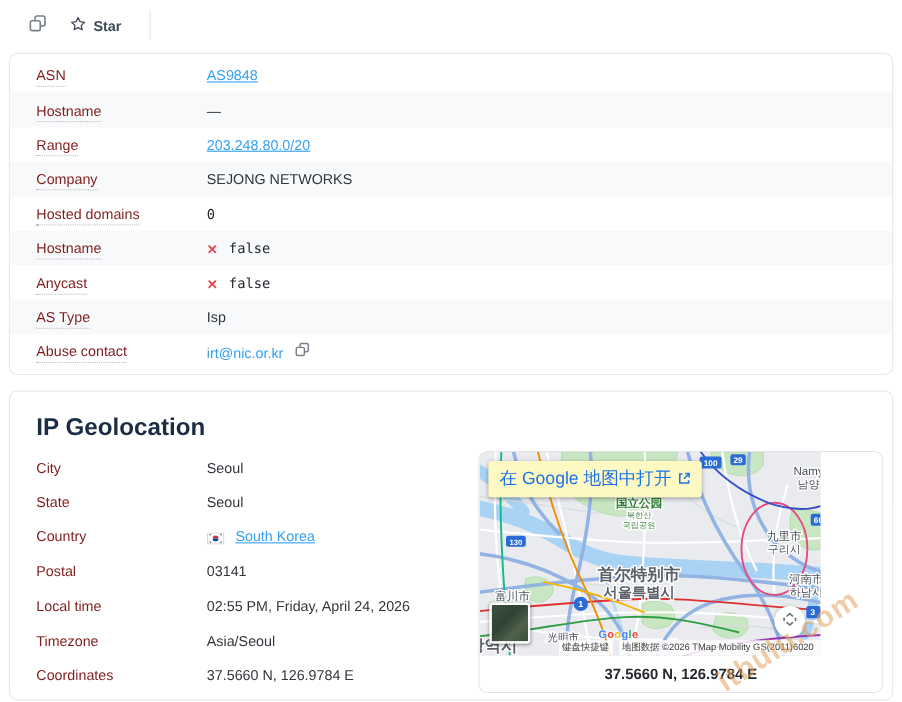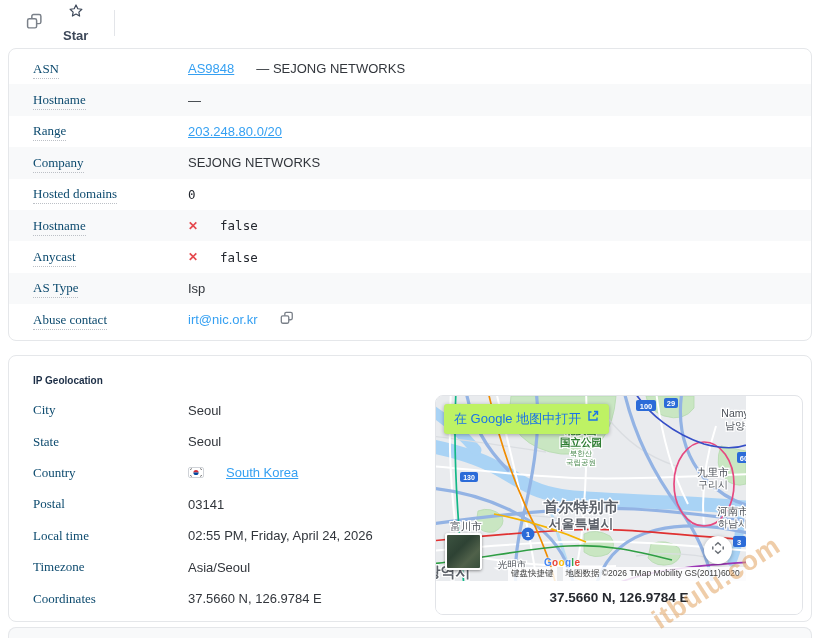--- a/index.html
+++ b/index.html
@@ -10,50 +10,50 @@
     position: relative;
     overflow: hidden;
     color: #32363c;
   }
   
   .header { display: flex; align-items: center; padding: 7px 10px 9px 10px; height: 48px; }
   .ip-title { font-size: 30px; font-weight: 800; color: #1b2d45; letter-spacing: -0.5px; }
   .icon-btn { background: none; border: none; cursor: pointer; display: flex; align-items: center; }
   .copy-btn { margin-left: 16px; }
   .star-btn { margin-left: 20px; display: flex; align-items: center; gap: 6px;
-              color: #3d4859; font-size: 13px; font-weight: 600; flex-direction: column; }
+              color: #3d4859; font-size: 13px; font-weight: 600; }
   .header-divider { width: 1px; height: 26px; background: #e3e5e9; margin-left: 26px; }
 
   
   .card { margin: 0 8px; border: 1px solid #e5e7ea; border-radius: 8px; background: #fff; }
   #info-card { padding: 4px 0; }
   .trow { display: flex; align-items: center; height: 31.4px; padding: 0 24px; font-size: 13px; }
   #info-card .trow:nth-child(even) { background: #f8f9fa; }
-  .tlabel { width: 155px; flex: none; color: #0c4a6e; font-family: Liberation Serif, serif; }
+  .tlabel { width: 155px; flex: none; color: #7f1d1d; }
   .tlabel-u { border-bottom: 1px dotted #bcc0c6; padding-bottom: 2px; }
-  .tvalue { display: flex; align-items: center; gap: 22px; color: #32363c; }
+  .tvalue { display: flex; align-items: flex-end; gap: 10px; color: #32363c; }
   a.link { color: #35a0f2; text-decoration: underline; cursor: pointer; }
   a.link.no-underline { text-decoration: none; }
   .mono { font-family: "DejaVu Sans Mono", monospace; font-size: 12.5px; color: #23272e; }
   .false-x { color: #e5484d; font-size: 12px; font-weight: 700; line-height: 1; }
 
   
   #geo-card { margin-top: 14px; padding-bottom: 6px; }
-  .geo-title { padding: 19px 24px 9px 24px; font-size: 10px; font-weight: 700; color: #1b2d45; }
+  .geo-title { padding: 19px 24px 9px 24px; font-size: 22px; font-weight: 700; color: #1b2d45; }
   .geo-body { display: flex; align-items: flex-start; }
   .geo-rows { flex: 1; min-width: 0; }
 
   
   .map-card { width: 368px; flex: none; margin-right: 8px; border: 1px solid #e2e4e8;
               border-radius: 8px; overflow: hidden; background: #fff; }
   .map-area { position: relative; width: 310px; height: 185px; background: #e9ebee; overflow: hidden; }
   .map-area svg.basemap { position: absolute; inset: 0; }
-  .map-open-btn { position: absolute; top: 8px; left: 8px; background: #bef264; border: none;
-                  color: #1a73e8; font-size: 13px; padding: 6px 10px; border-radius: 3px;
-                  box-shadow: 0 1px 4px rgba(0,0,0,.3); display: flex; align-items: flex-start;
+  .map-open-btn { position: absolute; top: 8px; left: 8px; background: #fef9c3; border: none;
+                  color: #1a73e8; font-size: 16px; padding: 6px 10px; border-radius: 3px;
+                  box-shadow: 0 1px 4px rgba(0,0,0,.3); display: flex; align-items: flex-end;
                   gap: 6px; cursor: pointer; font-family: "Liberation Sans", sans-serif; }
   .sat-thumb { position: absolute; left: 9px; bottom: 11px; width: 37px; height: 37px;
                border: 2px solid #fff; border-radius: 3px; box-shadow: 0 1px 3px rgba(0,0,0,.4);
                background: linear-gradient(135deg,#3c5340 0%, #2e4234 40%, #50614a 70%, #38503c 100%);
                cursor: pointer; }
   .expand-btn { position: absolute; right: 14px; bottom: 17px; width: 28px; height: 28px;
                 border-radius: 50%; background: #fff; border: none; box-shadow: 0 1px 4px rgba(0,0,0,.28);
                 display: flex; align-items: center; justify-content: center; cursor: pointer; }
   .google-logo { position: absolute; left: 108px; bottom: 13px; font-size: 10px; font-weight: 700;
                  letter-spacing: .3px; text-shadow: 0 0 2px #fff, 0 0 2px #fff; }
@@ -104,21 +104,20 @@
     <span>Star</span>
   </button>
   <div class="header-divider"></div>
 </div>
 
 <div class="card" id="info-card">
   <div class="trow">
     <div class="tlabel"><span class="tlabel-u">ASN</span></div>
     <div class="tvalue">
       <a class="link">AS9848</a>
-      <span>— SEJONG NETWORKS</span>
     </div>
   </div>
   <div class="trow">
     <div class="tlabel"><span class="tlabel-u">Hostname</span></div>
     <div class="tvalue">
         <span>—</span>
       </div>
   </div>
   <div class="trow">
     <div class="tlabel"><span class="tlabel-u">Range</span></div>

